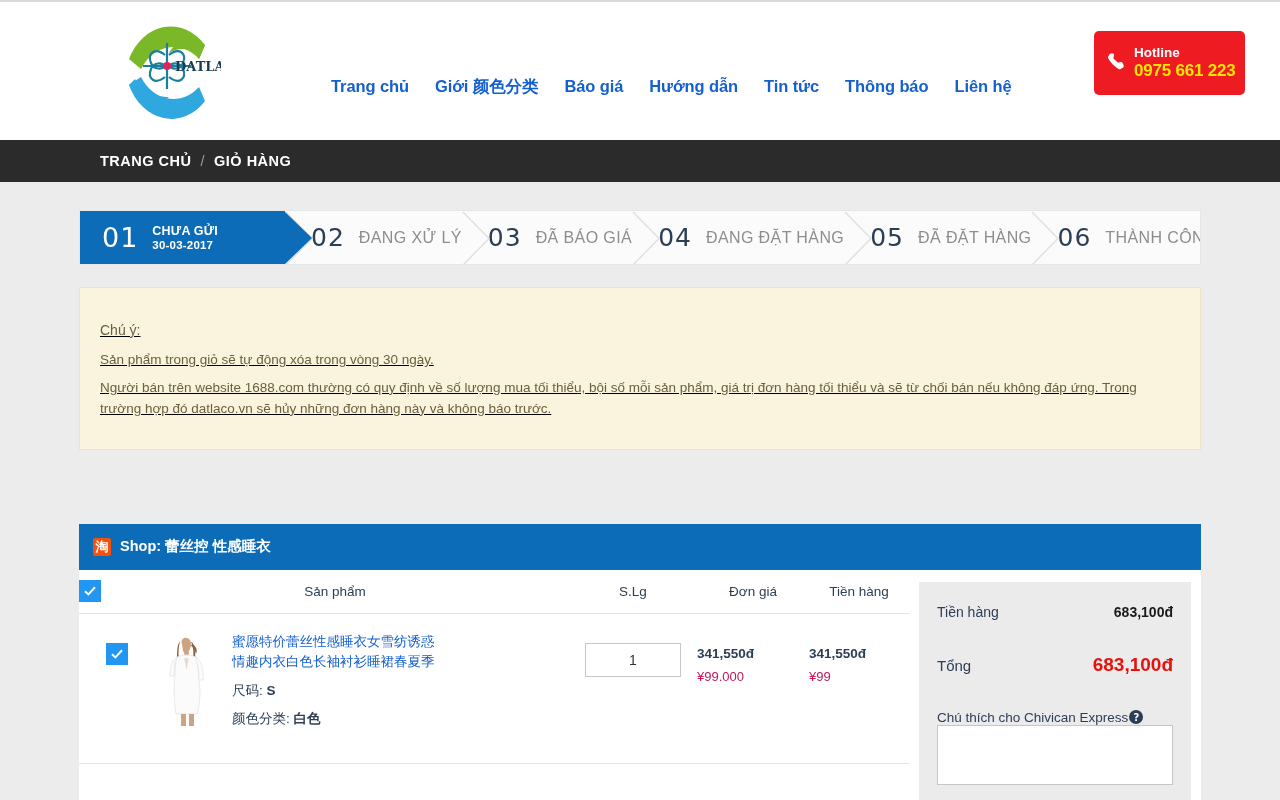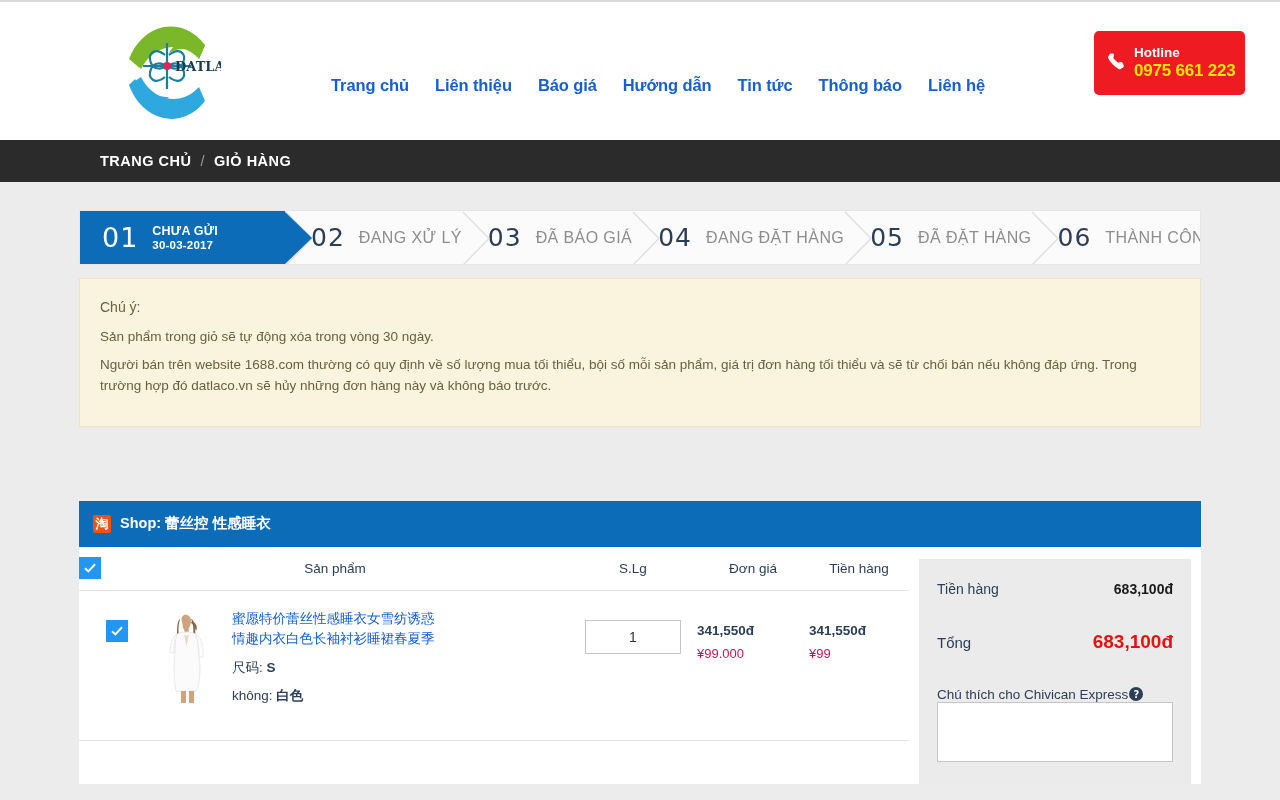--- a/index.html
+++ b/index.html
@@ -127,25 +127,26 @@
     z-index: 3;
   }
   .chev {
     position: absolute; left: -1px; top: 0;
     width: 30px; height: 100%;
     z-index: 2;
   }
 
   
   .notice {
-    margin: 13px auto 0 auto;
+    margin: 22px auto 0 auto;
     width: 1122px;
     background: #faf3dd;
     border: 1px solid #eee3c4;
-    padding: 20px 22px 22px 20px;
+    padding: 34px 22px 22px 20px;
+    text-decoration: underline;
   }
   .notice .nt-title {
     font-size: 14px; color: #6a5f3e; margin-bottom: 12px;
   }
   .notice p {
     margin: 0 0 7px 0;
     font-size: 13.5px; color: #6a5f3e; line-height: 1.55;
   }
 
   
@@ -302,21 +303,21 @@
           <line x1="54" y1="36" x2="54" y2="82"></line>
           <line x1="30" y1="59" x2="78" y2="59"></line>
         </g>
         <circle cx="54" cy="59" r="4" fill="#e0245e"></circle>
         <text x="62" y="64" font-family="DejaVu Serif, serif" font-size="13" font-weight="bold" fill="#1a3a52">DATLACO</text>
       </svg>
     </div>
 
     <div class="nav">
       <a>Trang chủ</a>
-      <a>Liên thiệu</a>
+      <a>Giới 颜色分类</a>
       <a>Báo giá</a>
       <a>Hướng dẫn</a>
       <a>Tin tức</a>
       <a>Thông báo</a>
       <a>Liên hệ</a>
     </div>
 
     <div class="hotline">
       <span class="phone-ic">
         <svg width="24" height="24" viewBox="0 0 24 24">
@@ -452,21 +453,21 @@
                 <rect x="31" y="80" width="5" height="12" fill="#cfa380"></rect>
               </svg>
             </div>
             <div class="prod-info">
               <div class="prod-title">蜜愿特价蕾丝性感睡衣女雪纺诱惑情趣内衣白色长袖衬衫睡裙春夏季</div>
               <div class="attr">
                 <span>尺码:</span>
                 <b>S</b>
               </div>
               <div class="attr">
-                <span>không:</span>
+                <span>颜色分类:</span>
                 <b>白色</b>
               </div>
             </div>
           </div>
 
           <div class="col-qty qty-cell">
             <input class="qty-box" type="text" value="1" style="">
           </div>
 
           <div class="col-unit price-cell">

